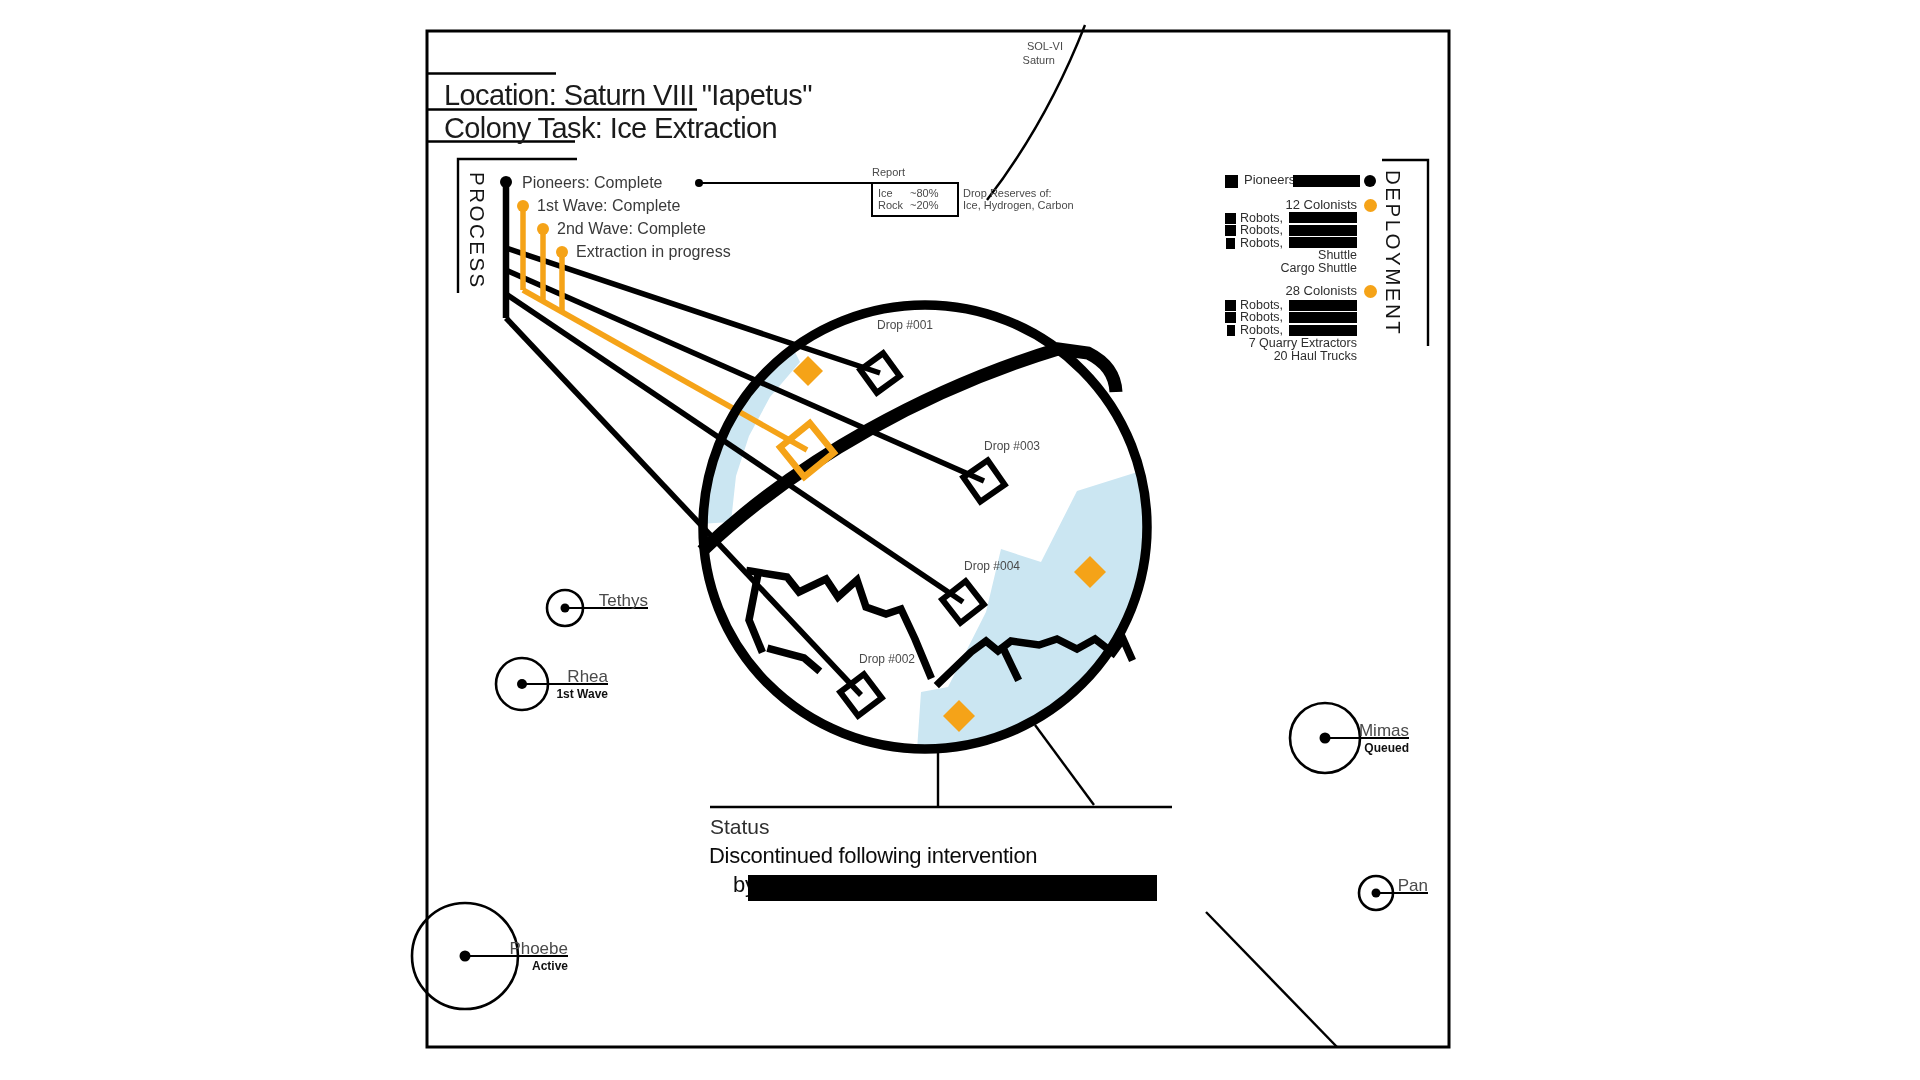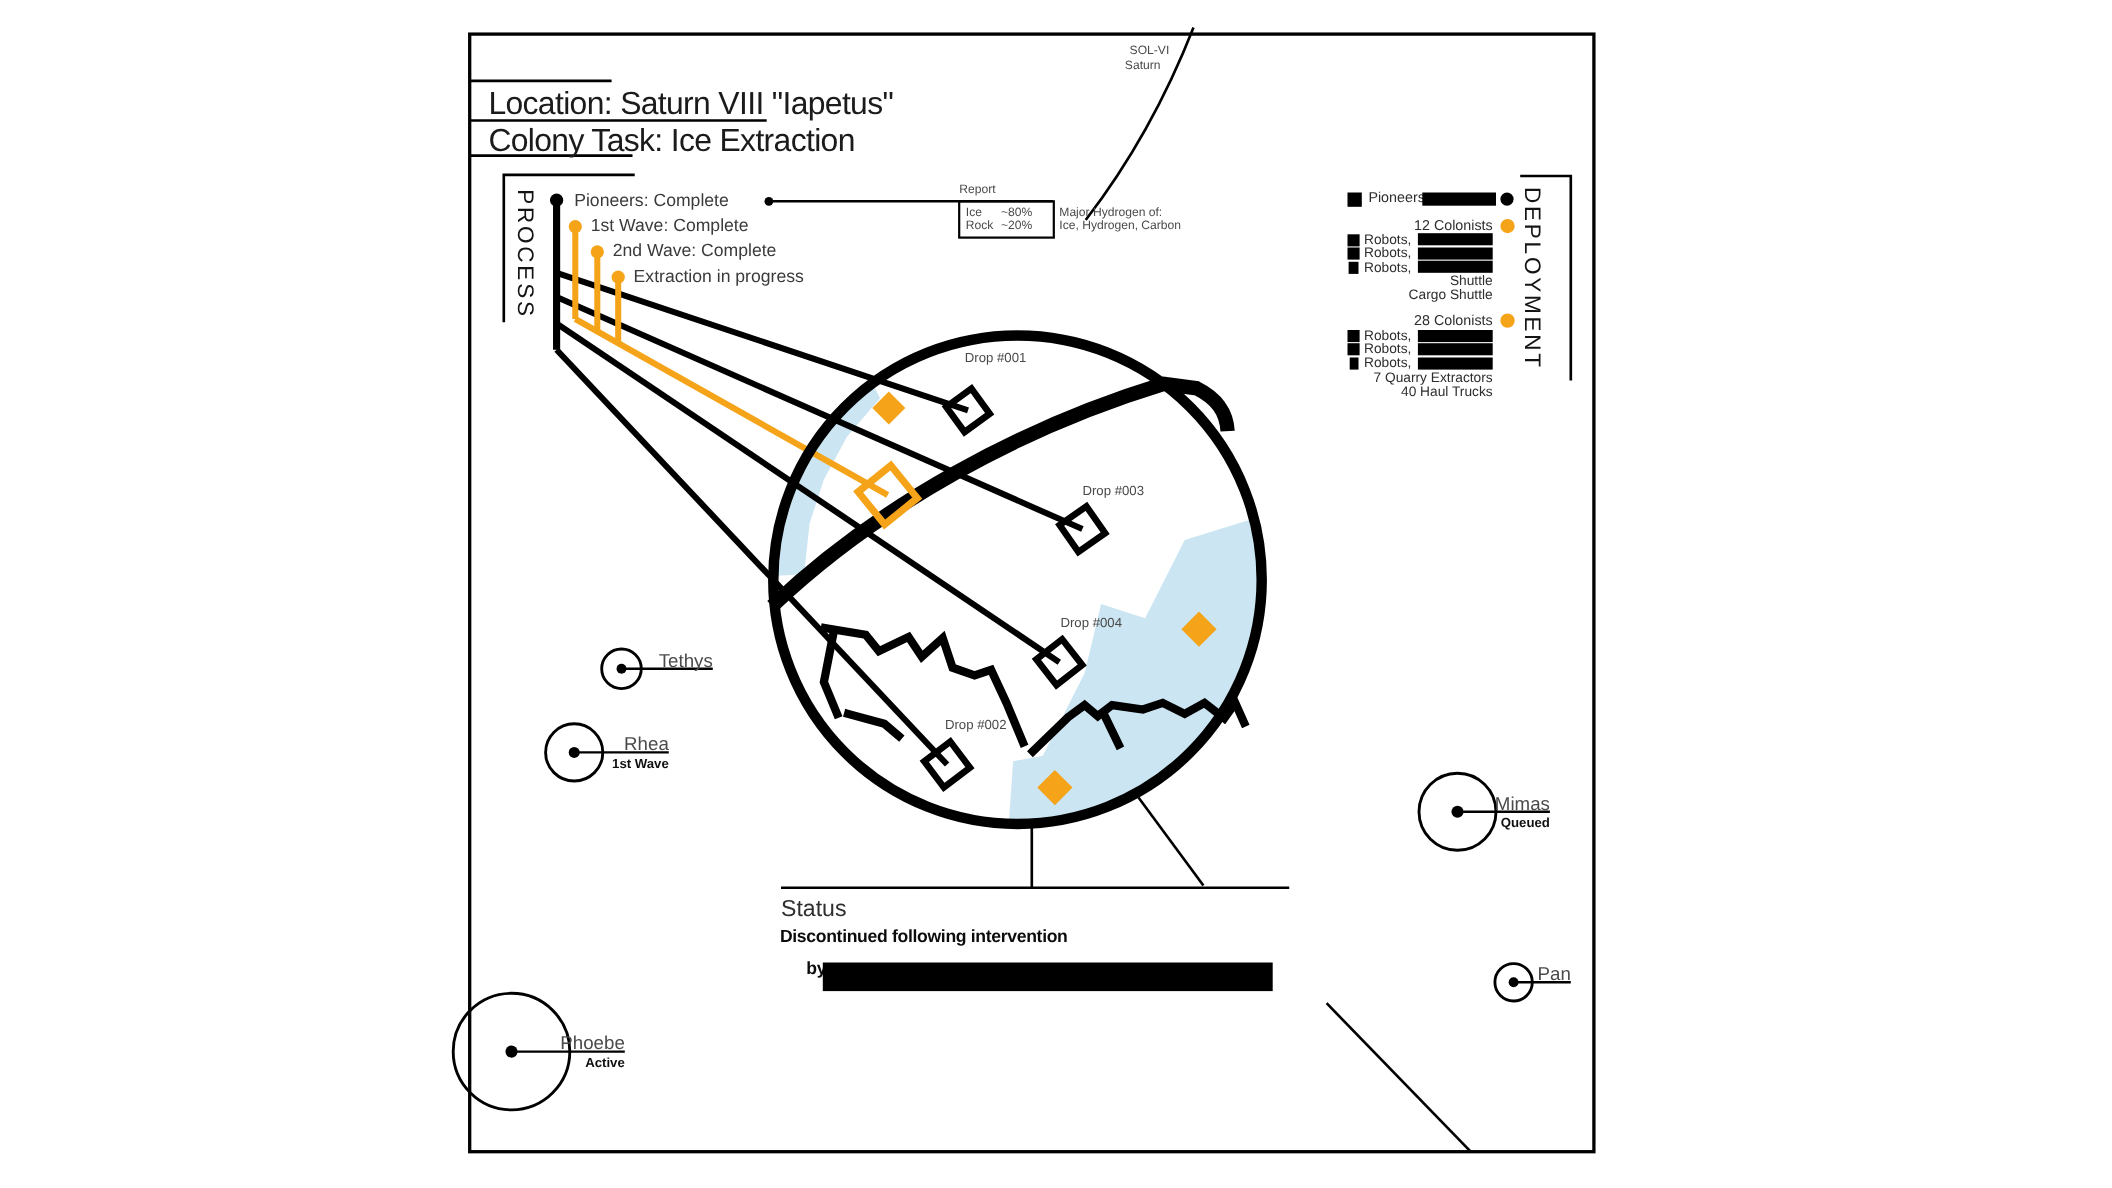--- a/index.html
+++ b/index.html
@@ -14,21 +14,21 @@
   .dep{font-size:12.5px;color:#2e2e2e;}
   .dep13{font-size:13px;color:#2e2e2e;}
   .ralign{text-align:right;}
   .bar{position:absolute;background:#000;}
   .sq{position:absolute;background:#000;}
   .dot{position:absolute;border-radius:50%;background:#000;}
   .odot{background:var(--accent);}
   .moonname{font-size:17px;color:#4a4a4a;}
   .moonstatus{font-size:12px;font-weight:bold;color:#101010;}
   .statusT{font-size:21px;color:#2f2f2f;}
-  .statusMain{font-size:16px;font-weight:bold;color:#0c0c0c;letter-spacing:-0.3px;}
+  .statusMain{font-size:22px;font-weight:normal;color:#0c0c0c;letter-spacing:-0.3px;}
   .droplabel{font-size:12px;color:#4a4a4a;}
   .orange-stroke{stroke:var(--accent);}
   .orange-fill{fill:var(--accent);}
   .ice-fill{fill:var(--ice);}
 </style>
 </head>
 <body>
 
 <div id="stage">
 
@@ -144,21 +144,21 @@
   <div class="t proc" style="left:522px;top:174px;">Pioneers: Complete</div>
   <div class="t proc" style="left:537px;top:197px;">1st Wave: Complete</div>
   <div class="t proc" style="left:557px;top:220px;">2nd Wave: Complete</div>
   <div class="t proc" style="left:576px;top:243px;">Extraction in progress</div>
 
   <div class="t small" style="left:872px;top:166px;">Report</div>
   <div class="t small" style="left:878px;top:187px;">Ice</div>
   <div class="t small" style="left:910px;top:187px;">~80%</div>
   <div class="t small" style="left:878px;top:199px;">Rock</div>
   <div class="t small" style="left:910px;top:199px;">~20%</div>
-  <div class="t small" style="left:963px;top:187px;">Major Hydrogen of:</div>
+  <div class="t small" style="left:963px;top:187px;">Drop Reserves of:</div>
   <div class="t small" style="left:963px;top:199px;">Ice, Hydrogen, Carbon</div>
 
   <div class="t vhead" style="left:1381px;top:170px;height:186px;">DEPLOYMENT</div>
 
   <div class="sq" style="left:1225px;top:175px;width:13px;height:13px;"></div>
   <div class="t dep13" style="left:1244px;top:173px;">Pioneers,</div>
   <div class="bar" style="left:1293px;top:175px;width:67px;height:12px;"></div>
   <div class="dot" style="left:1364px;top:175px;width:12px;height:12px;"></div>
 
   <div class="t dep13 ralign" style="left:1247px;top:198px;width:110px;">12 Colonists</div>
@@ -184,21 +184,21 @@
   <div class="t dep" style="left:1240px;top:298px;">Robots,</div>
   <div class="bar" style="left:1289px;top:299.5px;width:68px;height:11px;"></div>
   <div class="sq" style="left:1225px;top:312px;width:11px;height:11px;"></div>
   <div class="t dep" style="left:1240px;top:310px;">Robots,</div>
   <div class="bar" style="left:1289px;top:312px;width:68px;height:11px;"></div>
   <div class="sq" style="left:1227px;top:325px;width:8px;height:11px;"></div>
   <div class="t dep" style="left:1240px;top:323px;">Robots,</div>
   <div class="bar" style="left:1289px;top:324.5px;width:68px;height:11px;"></div>
 
   <div class="t dep ralign" style="left:1247px;top:336px;width:110px;">7 Quarry Extractors</div>
-  <div class="t dep ralign" style="left:1247px;top:348.5px;width:110px;">40 Haul Trucks</div>
+  <div class="t dep ralign" style="left:1247px;top:348.5px;width:110px;">20 Haul Trucks</div>
 
   <div class="t droplabel" style="left:877px;top:319px;">Drop #001</div>
   <div class="t droplabel" style="left:984px;top:440px;">Drop #003</div>
   <div class="t droplabel" style="left:964px;top:560px;">Drop #004</div>
   <div class="t droplabel" style="left:859px;top:653px;">Drop #002</div>
 
   <div class="t moonname ralign" style="left:548px;top:591px;width:100px;">Tethys</div>
   <div class="t moonname ralign" style="left:508px;top:667px;width:100px;">Rhea</div>
   <div class="t moonstatus ralign" style="left:508px;top:688px;width:100px;">1st Wave</div>
   <div class="t moonname ralign" style="left:1309px;top:721px;width:100px;">Mimas</div>

